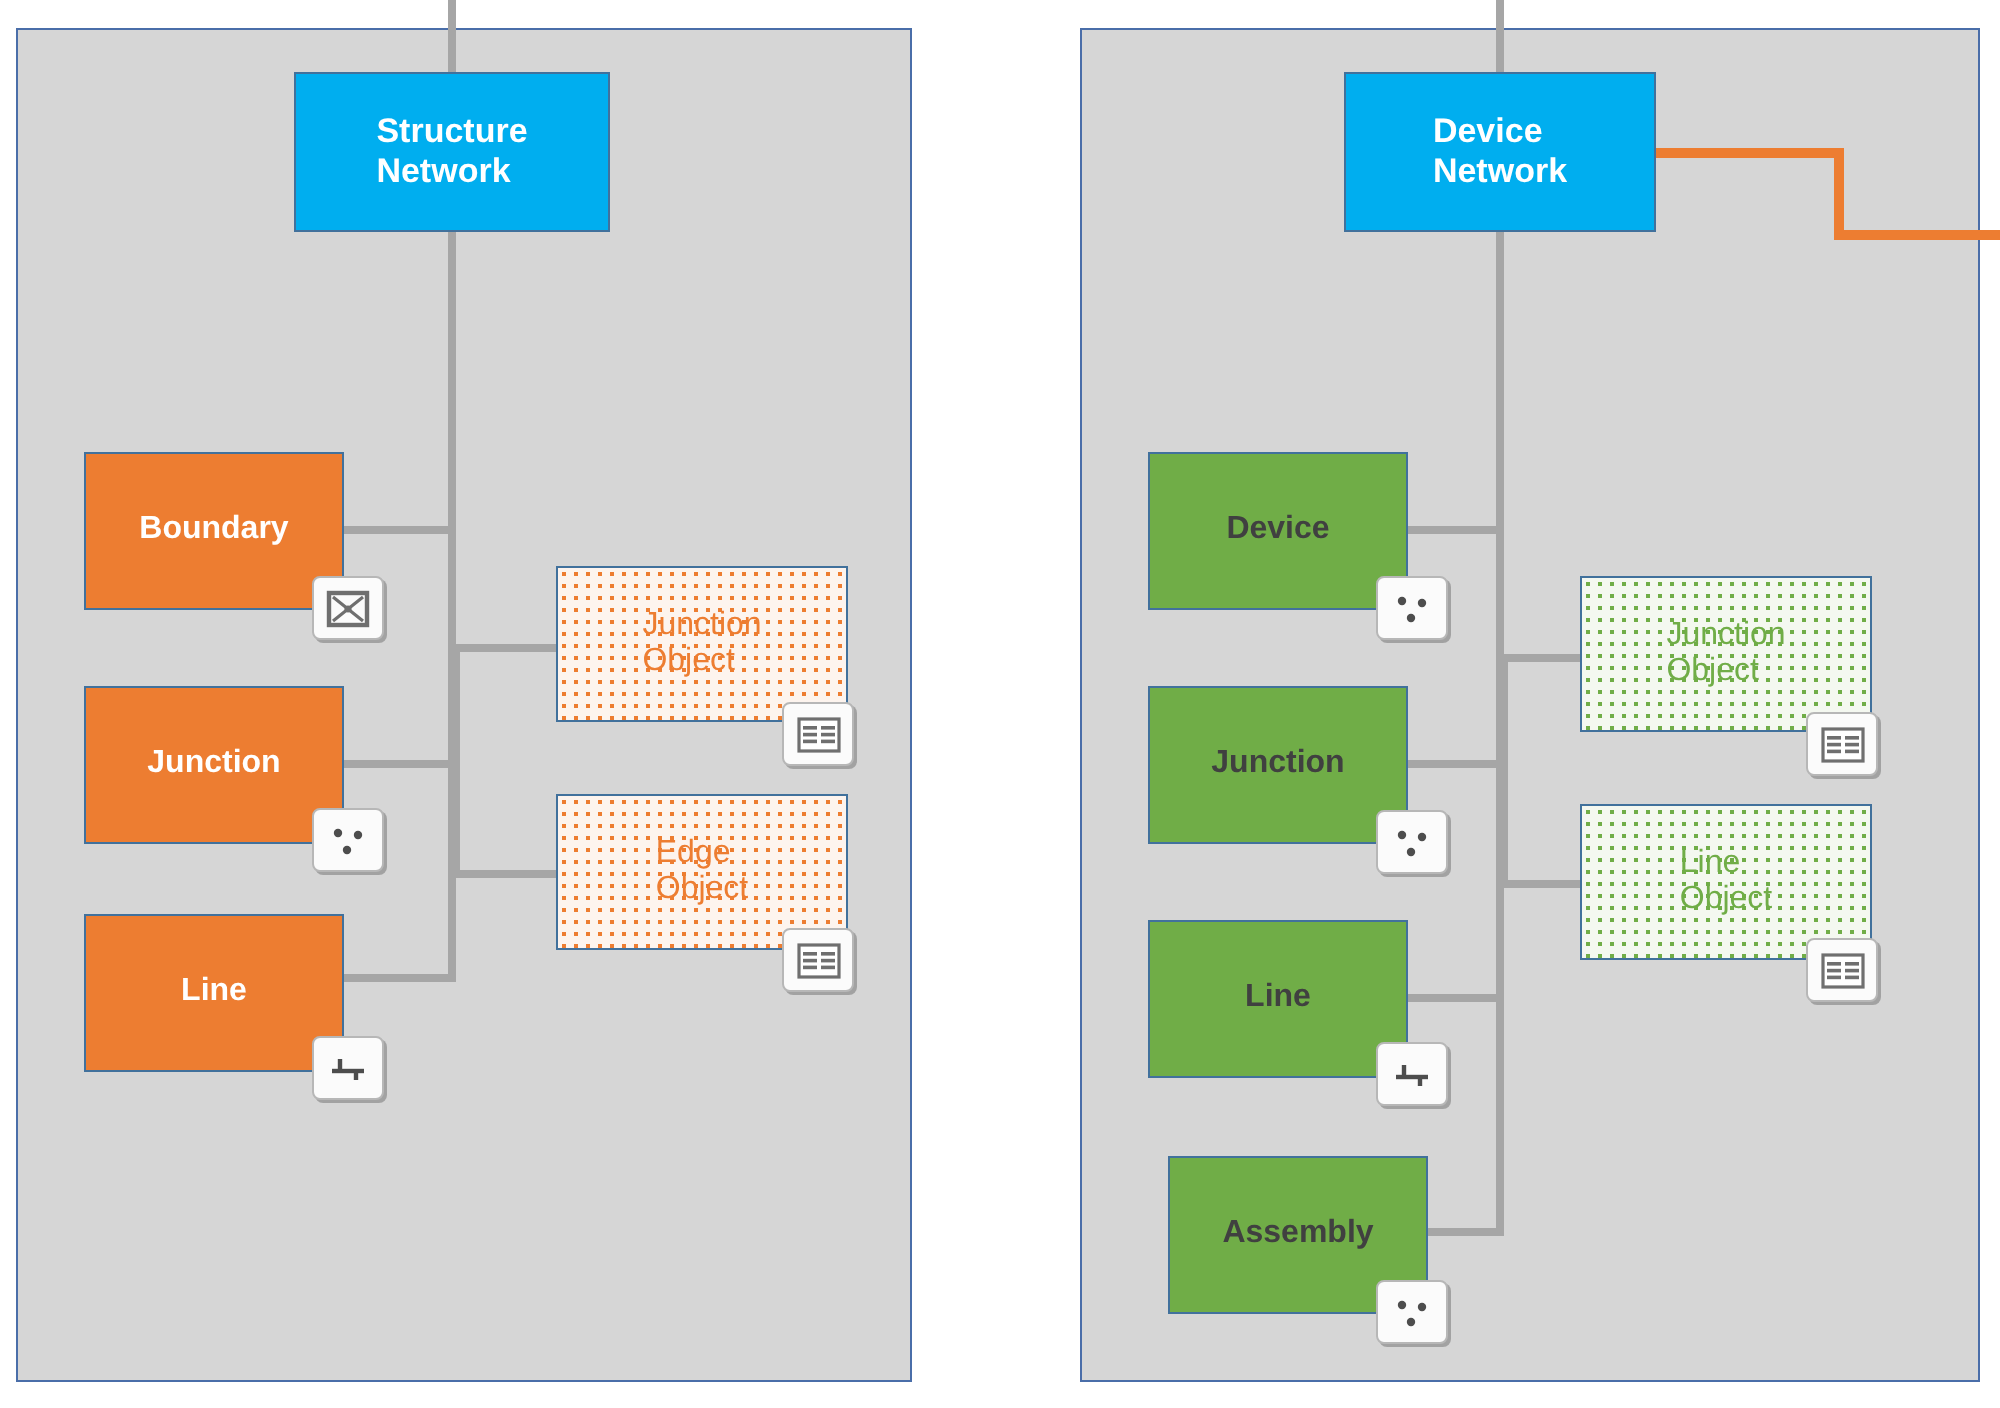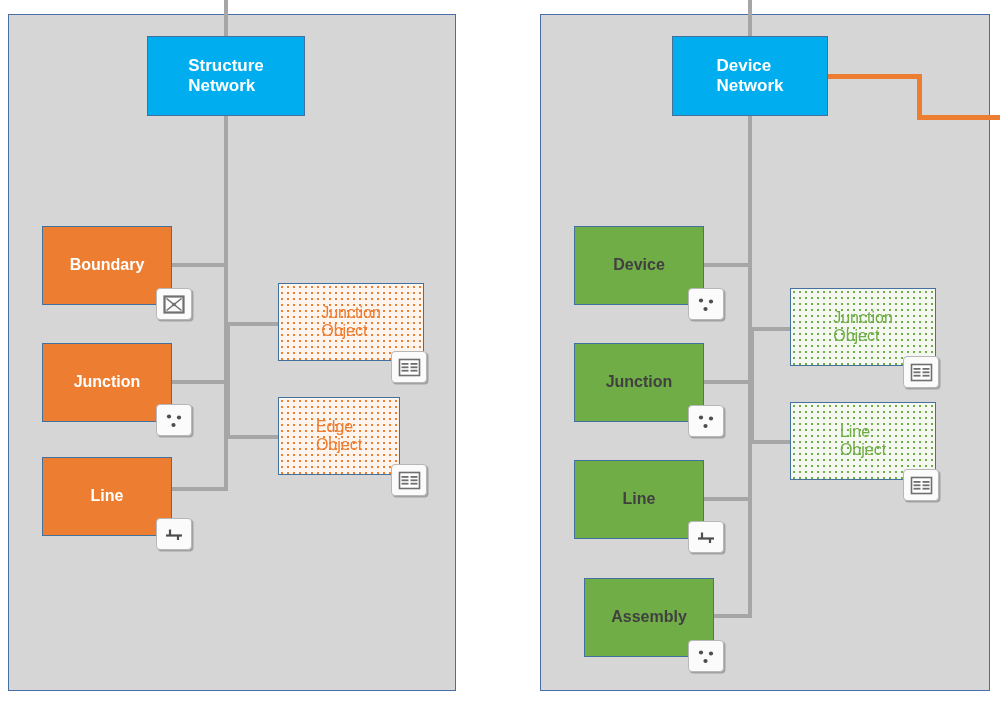--- a/index.html
+++ b/index.html
@@ -106,21 +106,21 @@
         <rect x="3.5" y="5" width="7" height="1.8"></rect>
           <rect x="12.5" y="5" width="7" height="1.8"></rect>
         <rect x="3.5" y="8.4" width="7" height="1.8"></rect>
           <rect x="12.5" y="8.4" width="7" height="1.8"></rect>
         <rect x="3.5" y="11.8" width="7" height="1.8"></rect>
           <rect x="12.5" y="11.8" width="7" height="1.8"></rect>
       </g>
     </svg>
   </div>
 
-  <div class="node obj objorange" style="left:278px;top:397px;width:122px;height:78px;">
+  <div class="node obj objorange" style="left:278px;top:397px;width:146px;height:78px;">
     <span>
       <span class="lbl">Edge</span>
       <span class="lbl">Object</span>
     </span>
   </div>
   <div class="badge" style="left:391px;top:464px;">
     <svg width="23" height="19" viewBox="0 0 23 19" aria-hidden="true">
       <rect x="1.5" y="1.5" width="20" height="16" fill="#ffffff" stroke="#6f6f6f" stroke-width="1.6"></rect>
       <g fill="#6f6f6f">
         <rect x="3.5" y="5" width="7" height="1.8"></rect>

